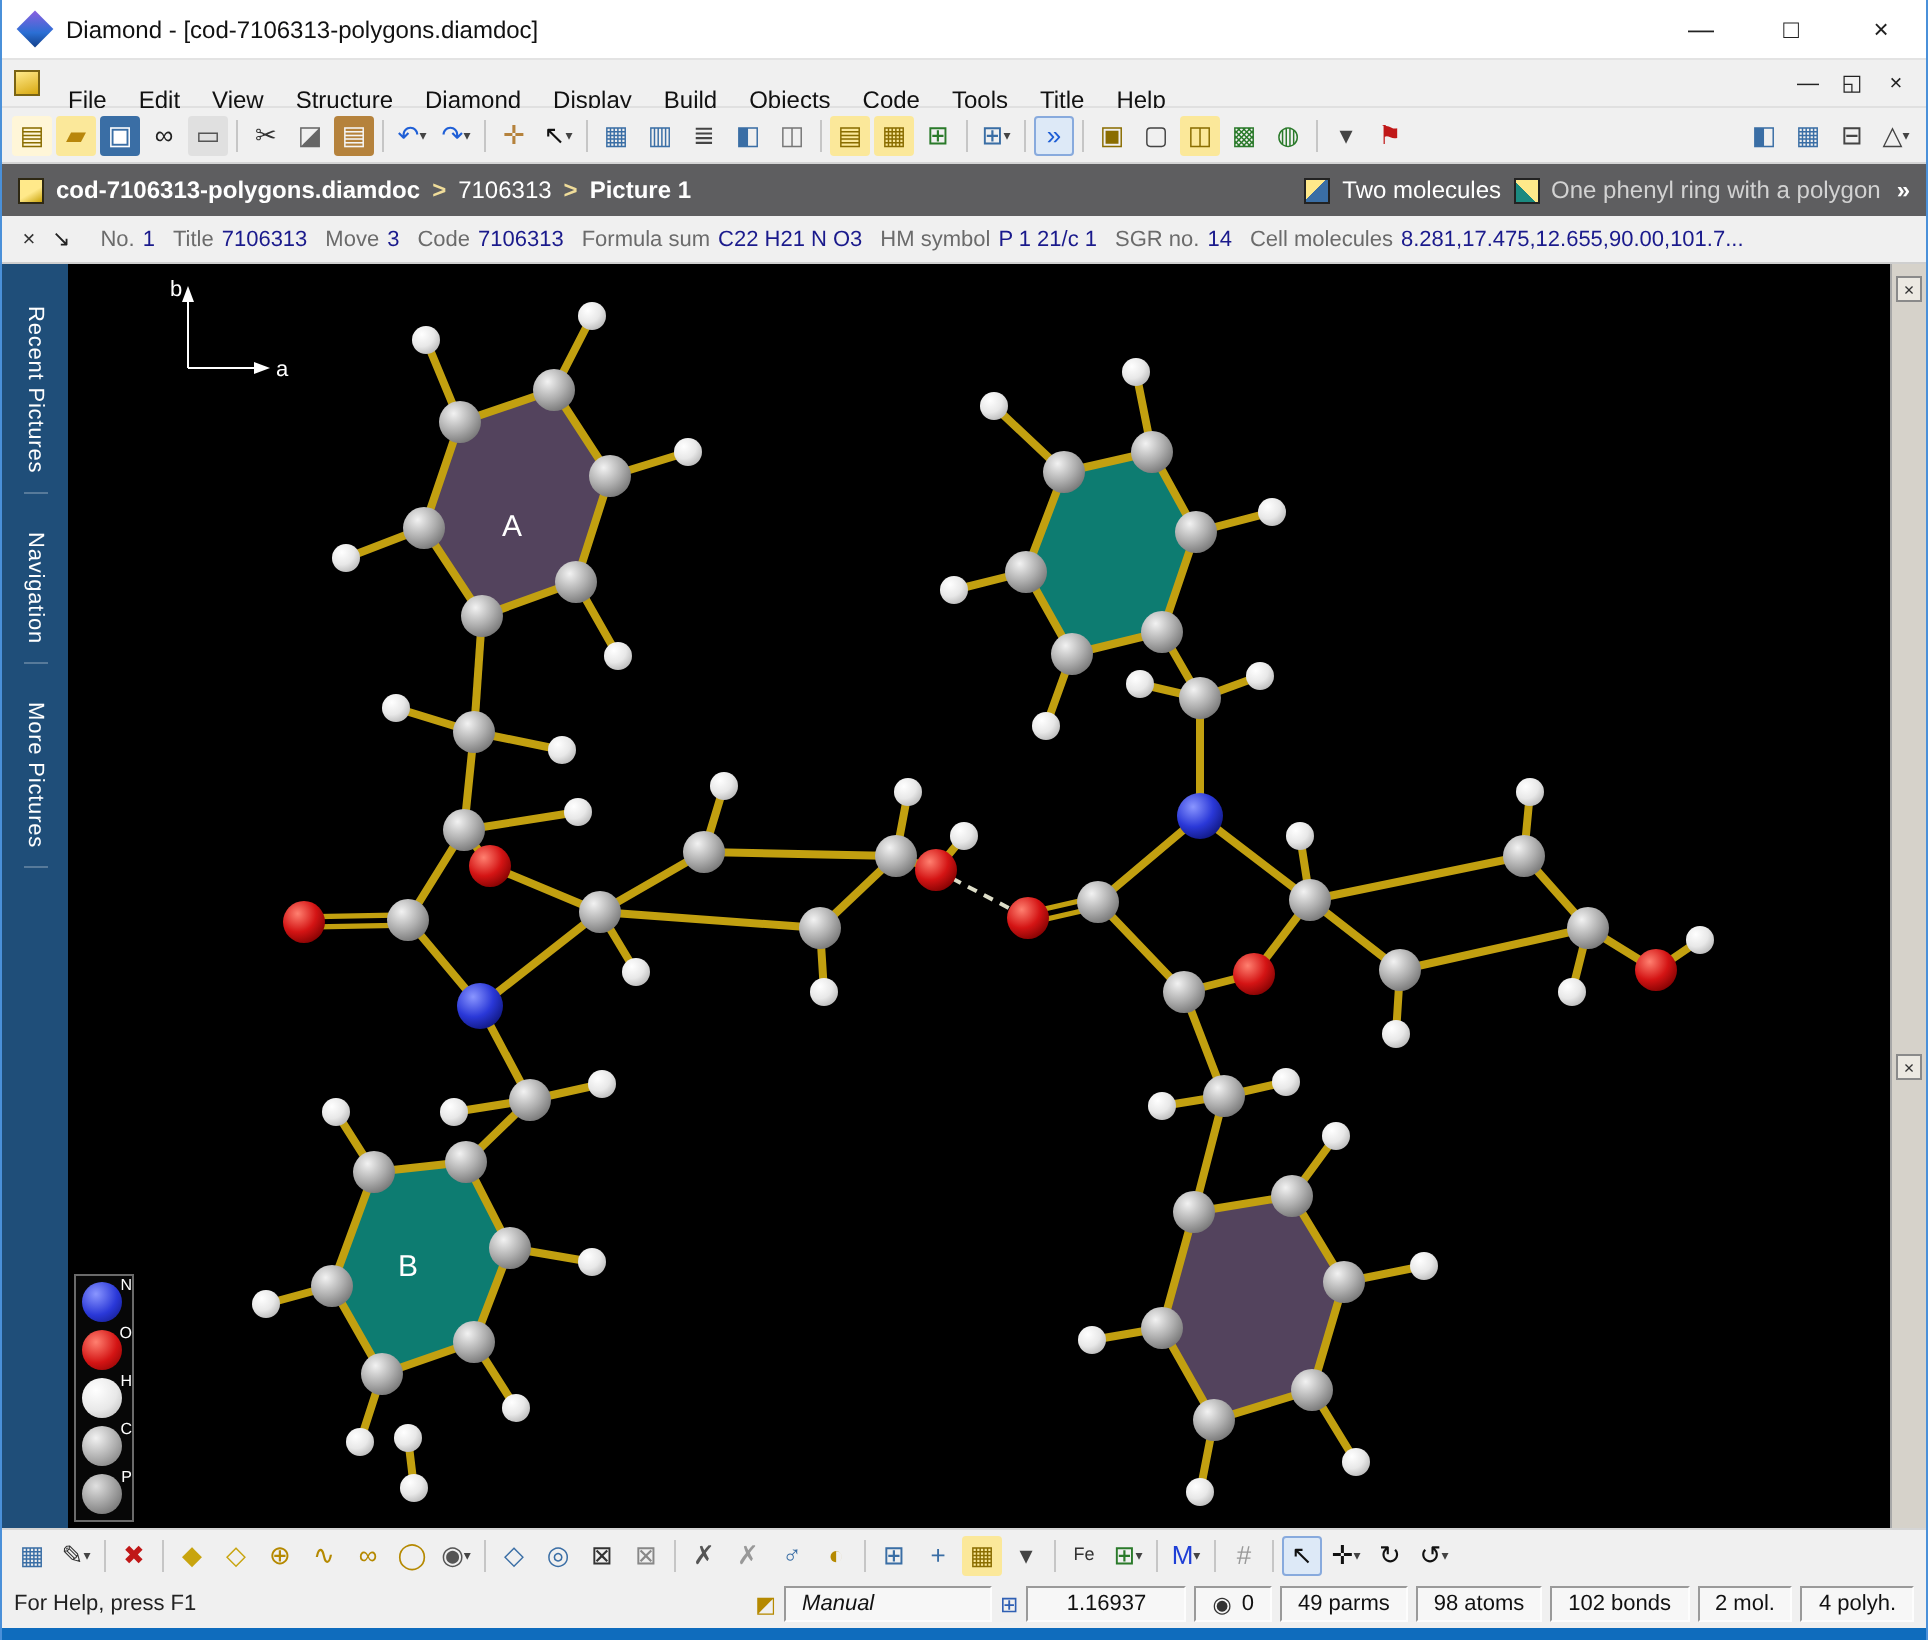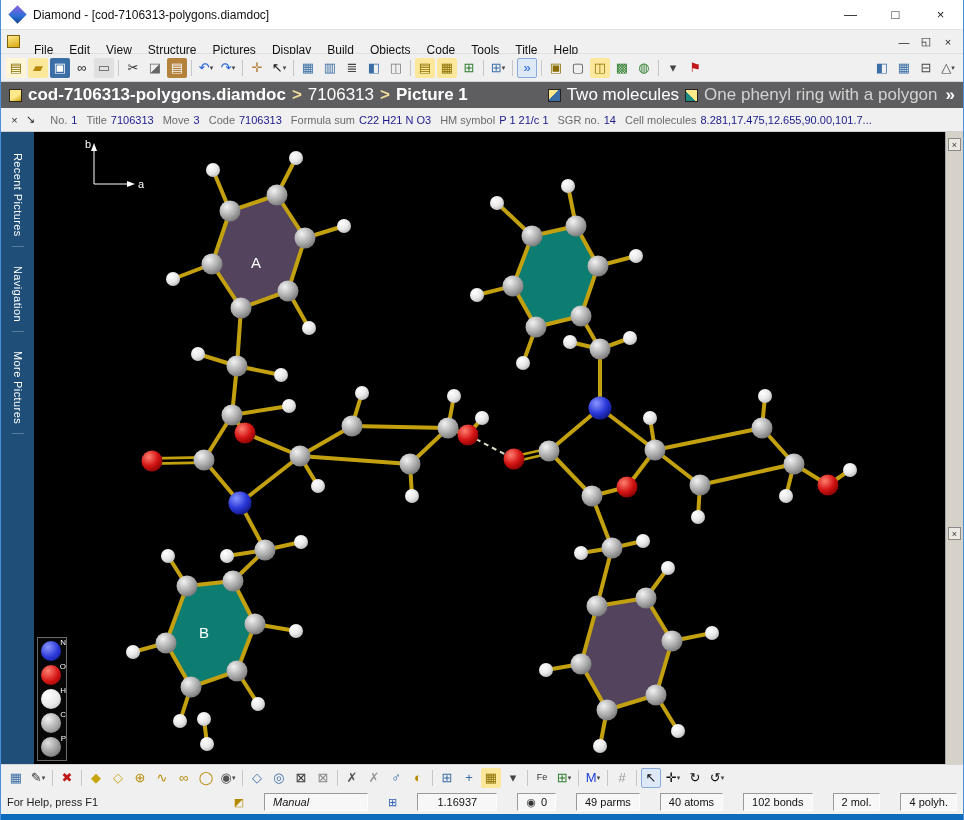--- a/index.html
+++ b/index.html
@@ -35,21 +35,21 @@
   .tbico { width:20px; height:20px; display:flex; align-items:center; justify-content:center;
            margin:0 1px; border-radius:2px; border:1px solid transparent; position:relative; }
   .tbico.active { border:1px solid #88aadd; background:#dde9f7; }
   .tbg { font-size:13px; line-height:1; }
   .tbcaret { font-size:7px; color:#444; margin-left:0px; }
   .tbsep { width:1px; height:16px; background:#c6c6c6; margin:0 3px; }
   .tbgap { flex:1; }
 
   
   .breadcrumb { height:26px; background:#5e5e60; display:flex; align-items:center;
-                padding:0 8px; font-size:17px; color:#ffffff; gap:6px; flex:0 0 auto; white-space:nowrap; }
+                padding:0 8px; font-size:12px; color:#ffffff; gap:6px; flex:0 0 auto; white-space:nowrap; }
   .bc-doc-icon { width:13px; height:13px; border:1px solid #2e2814;
                  background:linear-gradient(150deg,#ffe98a 55%,#caa30a); flex:0 0 auto; }
   .bc-doc-name { font-weight:bold; }
   .bc-sep { color:#f0dd9a; font-weight:bold; }
   .bc-picture { font-weight:bold; }
   .bc-badges { margin-left:auto; display:flex; align-items:center; gap:6px; overflow:hidden; }
   .bc-mini { width:13px; height:13px; border:1px solid #222; flex:0 0 auto;
              background:linear-gradient(135deg,#ffe98a 45%,#3a6ea5 45%); }
   .bc-mini.alt { background:linear-gradient(45deg,#1b8a80 45%,#ffe98a 45%); }
   .bc-badge2 { color:#d2d2d2; }
@@ -82,21 +82,21 @@
   .lgsph { position:absolute; left:1px; top:1px; width:20px; height:20px; border-radius:50%; }
   .lglab { position:absolute; right:-2px; top:-2px; color:#ffffff; font-size:8px; }
   .rightstrip { width:18px; background:#d6d2ca; border-left:1px solid #a8a8a8;
                 position:relative; flex:0 0 auto; }
   .strip-close { position:absolute; left:2px; width:13px; height:13px;
                  background:#ece9e2; border:1px solid #8a8a8a; color:#333;
                  font-size:9px; display:flex; align-items:center; justify-content:center; }
 
   
   .statusbar { height:24px; background:#f0f0f0; display:flex; align-items:center;
-               font-size:11px; padding:0 6px; gap:20px; flex:0 0 auto; white-space:nowrap; }
+               font-size:11px; padding:0 6px; gap:4px; flex:0 0 auto; white-space:nowrap; }
   .sb-help { color:#222; }
   .sb-flex { flex:1; }
   .sb-ico { font-size:11px; }
   .sb-ico.gold { color:#b58900; }
   .sb-ico.blue { color:#2f5fb3; }
   .sb-ico.dark { color:#333; margin-right:5px; }
   .sb-panel { height:18px; border:1px solid; border-color:#9a9a9a #fdfdfd #fdfdfd #9a9a9a;
               background:#f7f7f7; display:flex; align-items:center; padding:0 8px; color:#111; }
   .sb-mode { width:104px;font-style:italic; }
   .sb-num { width:80px; justify-content:center; }
@@ -115,21 +115,21 @@
     <span class="win-btn">□</span>
     <span class="win-btn">×</span>
   </div>
 
   <div class="menubar">
     <span class="child-icon"></span>
     <span class="menu-item">File</span>
     <span class="menu-item">Edit</span>
     <span class="menu-item">View</span>
     <span class="menu-item">Structure</span>
-    <span class="menu-item">Pictures</span>
+    <span class="menu-item">Diamond</span>
     <span class="menu-item">Display</span>
     <span class="menu-item">Build</span>
     <span class="menu-item">Objects</span>
     <span class="menu-item">Code</span>
     <span class="menu-item">Tools</span>
     <span class="menu-item">Title</span>
     <span class="menu-item">Help</span>
     <span class="menu-spacer"></span>
     <span class="child-ctrl">—</span>
     <span class="child-ctrl">◱</span>
@@ -672,20 +672,20 @@
     <span class="sb-flex"></span>
     <span class="sb-ico gold">◩</span>
     <span class="sb-panel sb-mode">Manual</span>
     <span class="sb-ico blue">⊞</span>
     <span class="sb-panel sb-num">1.16937</span>
     <span class="sb-panel">
       <span class="sb-ico dark">◉</span>
       <span>0</span>
     </span>
     <span class="sb-panel">49 parms</span>
-    <span class="sb-panel">40 atoms</span>
+    <span class="sb-panel">98 atoms</span>
     <span class="sb-panel">102 bonds</span>
     <span class="sb-panel">2 mol.</span>
     <span class="sb-panel">4 polyh.</span>
   </div>
 
   <div class="accent"></div>
 </div>
 
 </body></html>

